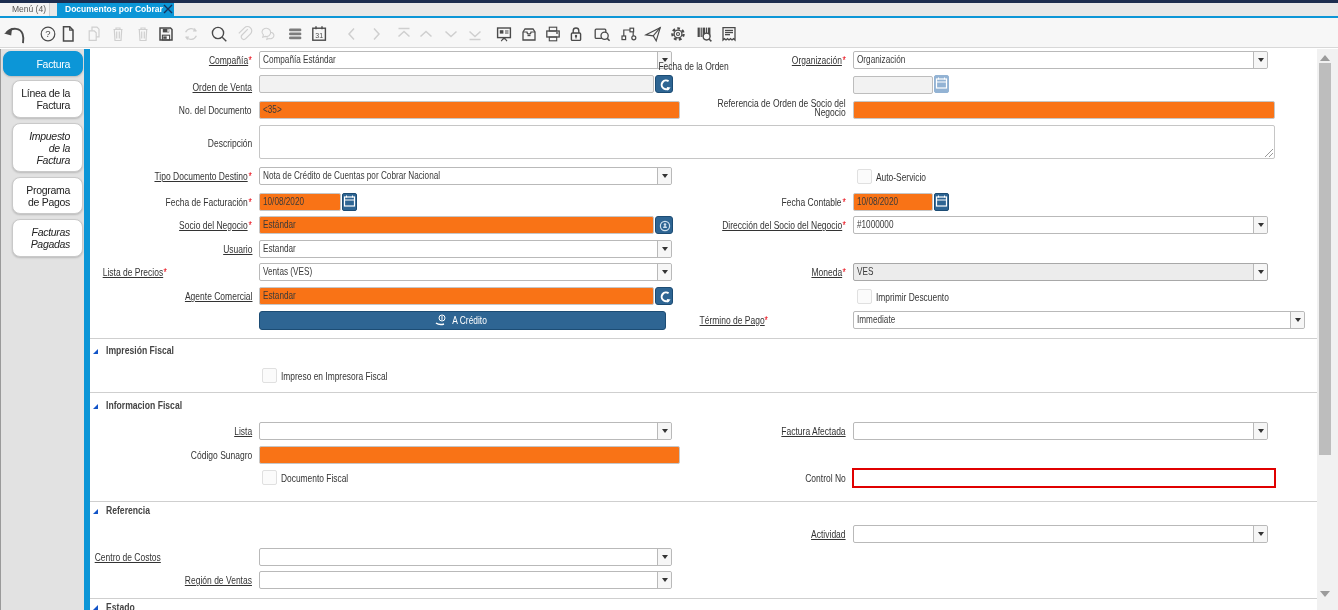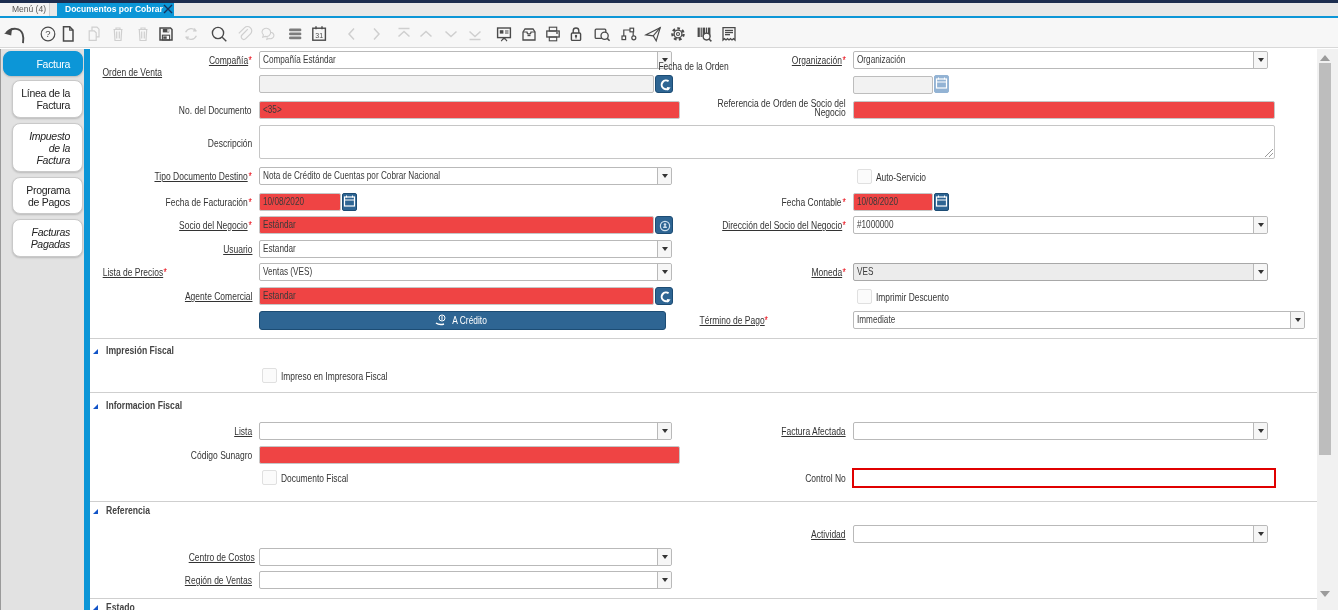--- a/index.html
+++ b/index.html
@@ -18,21 +18,21 @@
 .stab.act{left:3px;width:80px;background:#0c96d7;border-color:#0c96d7;color:#fff}
 .stab.it{font-style:italic}
 .scroll{position:absolute;left:1317px;top:49px;width:21px;height:561px;background:#f1f1f1}
 .sthumb{position:absolute;left:1.5px;top:14px;width:12px;height:392px;background:#bdbdbd}
 .sarr{position:absolute;left:3px;width:0;height:0}
 
 .lbl{position:absolute;font-size:10px;color:#333;white-space:nowrap}
 .lbl .s{display:inline-block;transform:scaleX(.85);transform-origin:100% 50%;white-space:nowrap}
 .lnk{text-decoration:underline}
 .rq{font-style:normal;color:#e8000d;text-decoration:none;display:inline-block;transform:scaleX(.85);transform-origin:100% 50%}
-.inp{position:absolute;height:18px;background:#ef4444;border:1px solid #c6c6c6;border-radius:2px;font-size:10.5px;color:#3a3a3a;line-height:15px;padding-left:3px;white-space:nowrap;overflow:hidden}
+.inp{position:absolute;height:18px;background:#f97316;border:1px solid #c6c6c6;border-radius:2px;font-size:10.5px;color:#3a3a3a;line-height:15px;padding-left:3px;white-space:nowrap;overflow:hidden}
 .inp .t{display:inline-block;transform:scaleX(.78);transform-origin:0 50%;white-space:nowrap}
 .dis{background:#f2f2f2;border-color:#bdbdbd}
 .cmb{position:absolute;height:18px;background:#fff;border:1px solid #b9b9b9;border-radius:2px;font-size:10.5px;color:#3a3a3a;line-height:15px;padding-left:3px;white-space:nowrap}
 .cmb .t{display:inline-block;transform:scaleX(.78);transform-origin:0 50%;white-space:nowrap}
 .cbtn{position:absolute;right:0;top:0;bottom:0;width:14px;background:#f6f6f6;border-left:1px solid #b9b9b9;border-radius:0 2px 2px 0}
 .cbtn:after{content:"";position:absolute;left:3.5px;top:6px;width:0;height:0;border-left:3.5px solid transparent;border-right:3.5px solid transparent;border-top:4px solid #333}
 .cmb.gr{background:#ececec;border-color:#a8a8a8}
 .bbtn{position:absolute;width:18px;height:18px;background:#2e6593;border:1px solid #1c4c74;border-radius:3px;color:#fff}
 .bbtn svg{position:absolute;left:2px;top:1.5px}
 .calb{position:absolute;width:15px;height:18px;background:#2e6593;border:1px solid #1c4c74;border-radius:2px}
@@ -209,21 +209,21 @@
     <div class="sthumb"></div>
     <div class="sarr" style="top:542px;border-left:5px solid transparent;border-right:5px solid transparent;border-top:6px solid #9b9b9b"></div>
   </div>
   <div id="formwidgets">
 
   <div class="lbl" style="left:92px;top:55px;width:160px;text-align:right"><span class="s"><span class="lnk">Compañía</span></span><i class="rq">*</i></div>
   <div class="cmb" style="left:259px;top:51px;width:413px"><span class="t">Compañía Estándar</span><span class="cbtn"></span></div>
   <div class="lbl" style="left:646px;top:55px;width:200px;text-align:right"><span class="s"><span class="lnk">Organización</span></span><i class="rq">*</i></div>
   <div class="cmb" style="left:853px;top:51px;width:415px"><span class="t">Organización</span><span class="cbtn"></span></div>
 
-  <div class="lbl" style="left:92px;top:67px;width:160px;"><span class="s"><span class="lnk">Orden de Venta</span></span></div>
+  <div class="lbl" style="left:92px;top:82px;width:160px;text-align:right"><span class="s"><span class="lnk">Orden de Venta</span></span></div>
   <div class="inp dis" style="left:259px;top:75px;width:395px"></div>
   <div class="bbtn" style="left:655px;top:75px">
         <svg width="14" height="14" viewBox="0 0 14 14">
           <path d="M10.6 3.2 A4.4 4.4 0 1 0 10.9 10.2" stroke="#fff" stroke-width="2" fill="none"></path>
           <path d="M8.8 9 L12.6 9.6 L9.6 12.8 Z" fill="#fff"></path>
         </svg>
       </div>
   <div class="lbl" style="left:646px;top:61px;width:200px;"><span class="s">Fecha de la Orden</span></div>
   <div class="inp dis" style="left:853px;top:76px;width:80px"></div>
   <div class="calb dis2" style="left:934px;top:75px"><svg width="13" height="15" viewBox="0 0 13 15">
@@ -328,21 +328,21 @@
   <div class="lbl" style="left:646px;top:473px;width:200px;text-align:right"><span class="s">Control No</span></div>
   <div class="redinp"></div>
 
   <div class="sep" style="top:501px"></div>
   <div class="tri" style="top:509px"></div>
   <div class="shead" style="top:504px"><span class="t">Referencia</span></div>
   <div class="lbl" style="left:646px;top:529px;width:200px;text-align:right"><span class="s"><span class="lnk">Actividad</span></span></div>
   <div class="cmb" style="left:853px;top:525px;width:415px">
         <span class="cbtn"></span>
       </div>
-  <div class="lbl" style="left:95px;top:552px;width:160px;text-align:right"><span class="s"><span class="lnk">Centro de Costos</span></span></div>
+  <div class="lbl" style="left:83px;top:552px;width:160px;text-align:left"><span class="s"><span class="lnk">Centro de Costos</span></span></div>
   <div class="cmb" style="left:259px;top:548px;width:413px">
         <span class="cbtn"></span>
       </div>
   <div class="lbl" style="left:92px;top:575px;width:160px;text-align:right"><span class="s"><span class="lnk">Región de Ventas</span></span></div>
   <div class="cmb" style="left:259px;top:571px;width:413px">
         <span class="cbtn"></span>
       </div>
 
   <div class="sep" style="top:598px"></div>
   <div class="tri" style="top:605px"></div>

